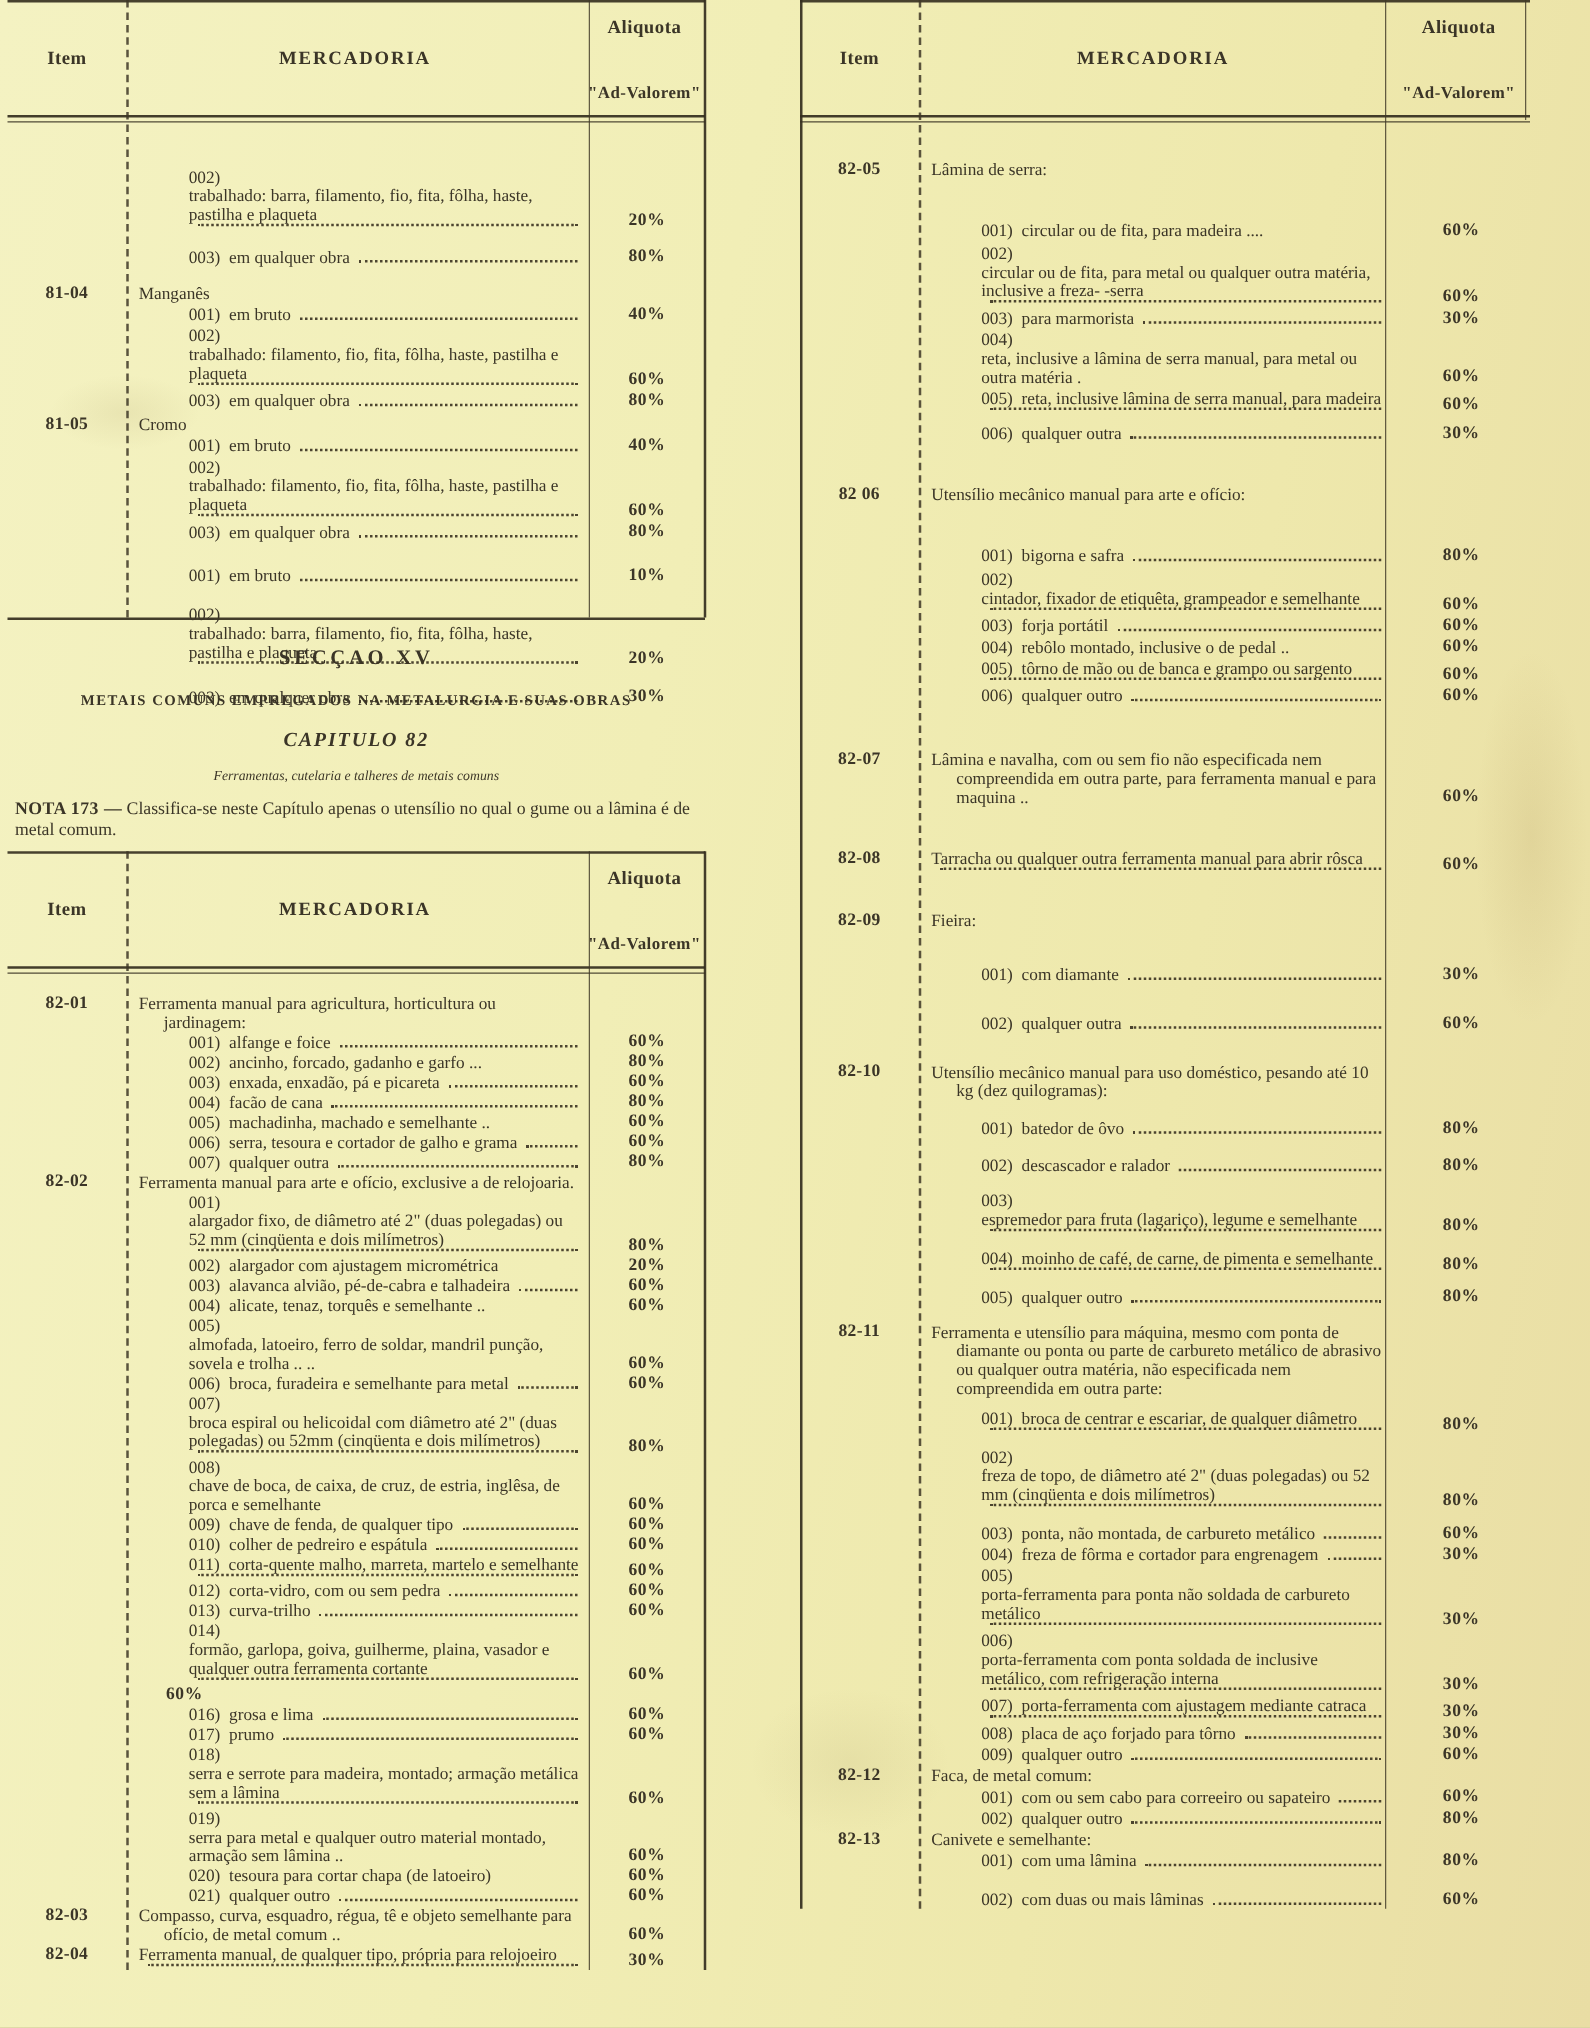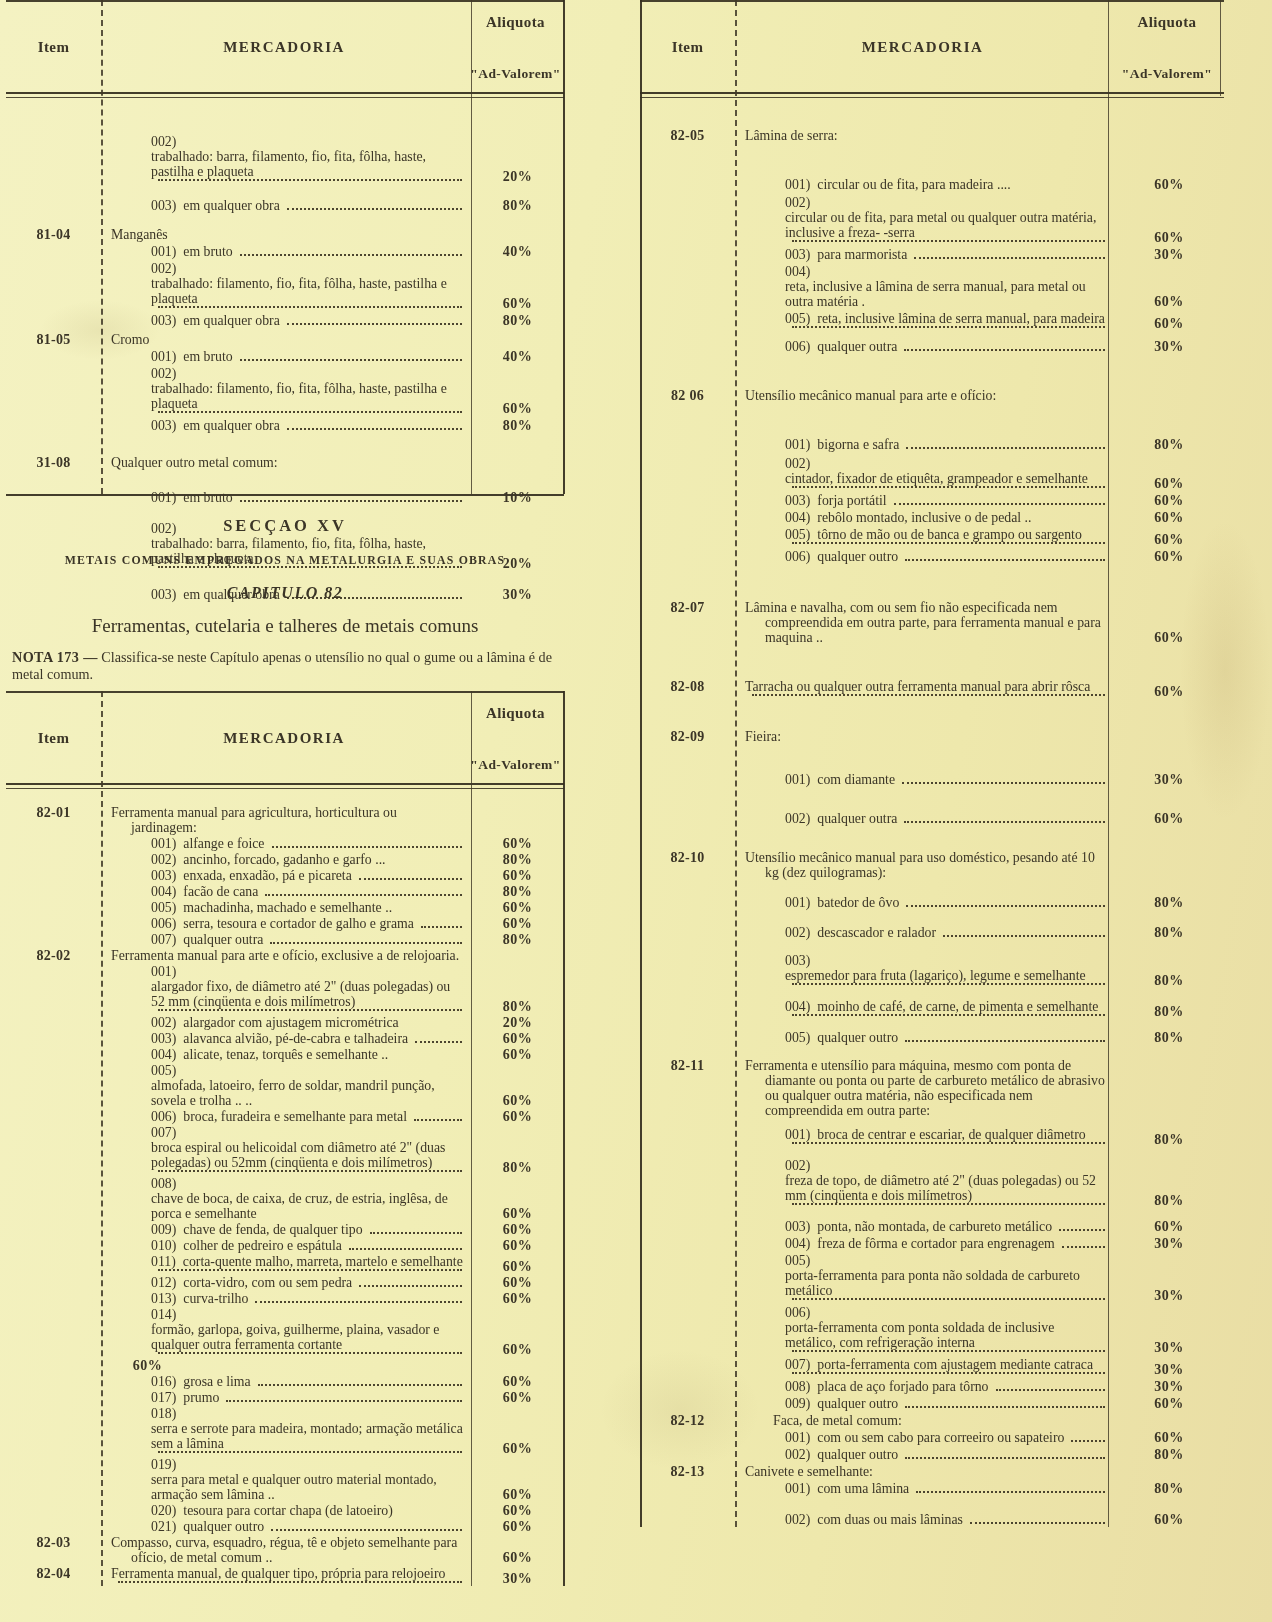--- a/index.html
+++ b/index.html
@@ -53,21 +53,21 @@
   .leader{flex:1 1 26px;min-width:26px;height:0;border-bottom:2px dotted rgba(58,50,32,.9);align-self:flex-end;margin:0 3px 3px 7px;}
   .tbl.lt .c-rate{flex:0 0 93px;}
   .tbl.rt .c-rate{flex:0 0 110px;}
   .c-rate{text-align:center;font-weight:700;font-size:14px;align-self:flex-end;letter-spacing:.5px;}
 
   .hrule{border-top:2.6px solid rgba(52,46,30,.92);}
   .section{text-align:center;padding:4px 4px 8px;}
   .section .s1{margin-top:16px;font-size:16.5px;font-weight:600;letter-spacing:3px;}
   .section .s2{margin-top:17px;font-size:11.8px;font-weight:600;letter-spacing:1.2px;}
   .section .s3{margin-top:16px;font-size:16px;font-style:italic;letter-spacing:1.5px;font-weight:600;}
-  .section .s4{margin-top:13px;font-size:19px;text-align:center;}
+  .section .s4{margin-top:13px;font-size:11px;font-style:italic;text-align:center;}
   .section .nota{margin-top:12px;text-align:left;font-size:14.2px;line-height:17px;padding:0 2px;}
   .section .nota b{letter-spacing:.4px;}
 
   .tbl-top{height:494px;box-sizing:border-box;}
 </style>
 </head>
 <body>
 
 <div class="page">
   <div class="stain s1"></div>
@@ -168,27 +168,20 @@
             <div class="c-rate">60%</div>
           </div>
           <div class="row" style="margin-top: 2px;">
             <div class="c-item"></div>
             <div class="c-desc sub">
               <span class="code">003)</span>
               <span class="t">em qualquer obra</span>
               <span class="leader"></span>
             </div>
             <div class="c-rate">80%</div>
-          </div>
-          <div class="row" style="margin-top: 22px;">
-            <div class="c-item">31-08</div>
-            <div class="c-desc lead">
-              <span class="t">Qualquer outro metal comum:</span>
-            </div>
-            <div class="c-rate"></div>
           </div>
           <div class="row" style="margin-top: 20px;">
             <div class="c-item"></div>
             <div class="c-desc sub">
               <span class="code">001)</span>
               <span class="t">em bruto</span>
               <span class="leader"></span>
             </div>
             <div class="c-rate">10%</div>
           </div>
@@ -820,21 +813,21 @@
           </div>
           <div class="row" style="margin-top: 2px;">
             <div class="c-item"></div>
             <div class="c-desc sub">
               <span class="code">009)</span>
               <span class="t">qualquer outro</span>
               <span class="leader"></span>
             </div>
             <div class="c-rate">60%</div>
           </div>
-          <div class="row" style="margin-top: 2px; gap: 28px;">
+          <div class="row" style="margin-top: 2px;">
             <div class="c-item">82-12</div>
             <div class="c-desc lead">
               <span class="t">Faca, de metal comum:</span>
             </div>
             <div class="c-rate"></div>
           </div>
           <div class="row" style="margin-top: 2px;">
             <div class="c-item"></div>
             <div class="c-desc sub">
               <span class="code">001)</span>

